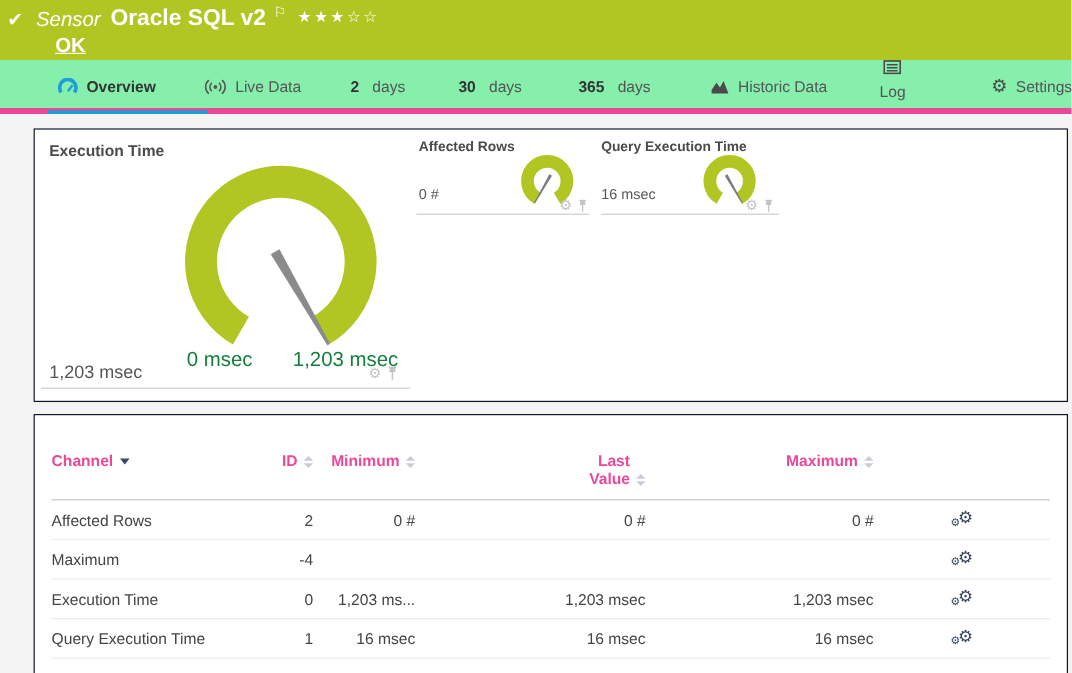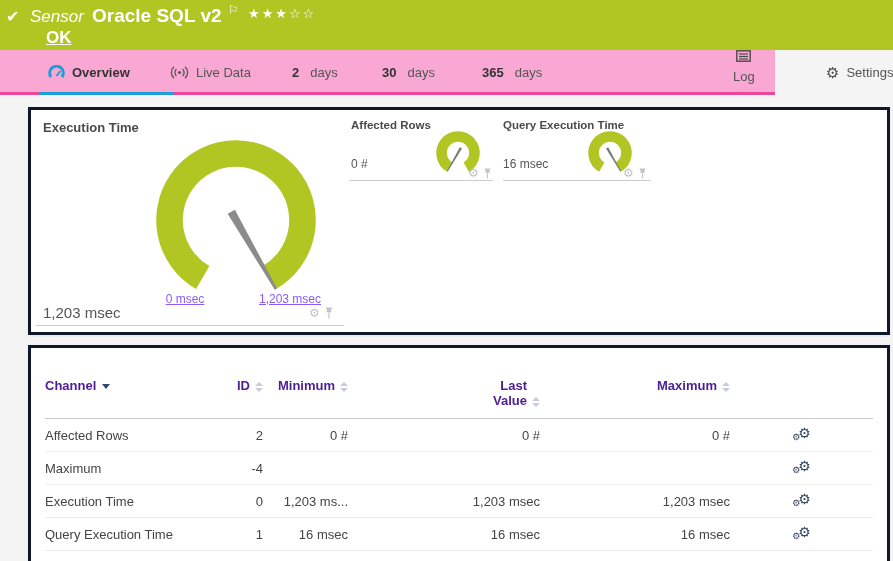--- a/index.html
+++ b/index.html
@@ -10,54 +10,54 @@
   }
   
   .sensor-header{position:absolute;left:0;top:0;width:893px;height:50px;background:#b2c623;color:#fff;}
   .hdr-check{position:absolute;left:6px;top:7px;font-size:16px;font-weight:bold;}
   .hdr-kind{position:absolute;left:30px;top:7px;font-size:17px;font-style:italic;}
   .hdr-title{position:absolute;left:76px;top:5px;font-size:19px;font-weight:bold;margin-left:16px;}
   .hdr-flag{position:absolute;left:228px;top:3px;font-size:12px;}
   .hdr-stars{position:absolute;left:248px;top:6px;font-size:13px;letter-spacing:2px;}
   .hdr-status{position:absolute;left:46px;top:28px;font-size:17px;font-weight:bold;text-decoration:underline;}
   
-  .tabbar{position:absolute;left:0;top:50px;width:775px;height:45px;background:#f9a8d4;border-bottom:3px solid #ec4899;}
+  .tabbar{position:absolute;left:0;top:50px;width:893px;height:45px;background:#86efac;border-bottom:5px solid #ec4899;}
   .tab{position:absolute;top:0;height:44px;display:flex;align-items:center;gap:7px;font-size:13px;color:#555;cursor:pointer;}
   .tab .num{font-weight:bold;color:#333;margin-right:4px;}
   .tab-overview{left:40px;width:133px;padding-left:8px;}
   .tab-overview .lbl{font-weight:bold;color:#333;}
   .tab-overview::after{content:"";position:absolute;left:0;right:0;bottom:-1px;height:3px;background:#1c9ed8;}
   .tab-livedata{left:170px;}
   .tab-2days{left:292px;}
   .tab-30days{left:382px;}
   .tab-365days{left:482px;}
   .tab-historic{left:592px;}
   .tab-log{left:733px;flex-direction:column;}
   .tab-settings{left:826px;}
   .tico{display:inline-flex;align-items:center;}
   .gear-glyph{font-size:15px;color:#4a4a4a;line-height:1;}
   
-  .panel{position:absolute;background:#fff;border:3px solid #0f172a;box-shadow:0 1px 2px rgba(0,0,0,.06);}
+  .panel{position:absolute;background:#fff;border:1px solid #0f172a;box-shadow:0 1px 2px rgba(0,0,0,.06);}
   .panel-gauges{left:28px;top:107px;width:862px;height:228px;}
   .panel-table{left:28px;top:345px;width:862px;height:230px;}
   
   .g-title{position:absolute;font-size:13px;font-weight:bold;color:#4a4a4a;}
   .g-title-sm{position:absolute;font-size:11.5px;font-weight:bold;color:#4a4a4a;}
   .gauge-big{position:absolute;left:110px;top:15px;width:190px;height:190px;}
   .gauge-mini{position:absolute;width:58px;height:58px;}
-  .scale-lbl{position:absolute;font-size:12px;color:#8b5cf6;text-align:center;text-decoration:underline;}
+  .scale-lbl{position:absolute;font-size:17px;color:#15803d;text-align:center;}
   .g-value{position:absolute;font-size:15px;color:#555;}
   .g-value-sm{position:absolute;font-size:12px;color:#555;}
   .g-icons{position:absolute;display:flex;align-items:center;gap:4px;color:#c3c3c3;}
   .g-icons .gear-sm{font-size:12px;color:#c3c3c3;line-height:1;cursor:pointer;}
   .g-divider{position:absolute;border-top:1px solid #ccc;}
   
   .tbl{position:absolute;left:14px;right:14px;top:30px;font-size:13px;}
   .trow{display:grid;grid-template-columns:160px 58px 85px 192px 190px 1fr;align-items:center;}
-  .thead{align-items:flex-start;padding-bottom:10px;border-bottom:1px solid #c9c9c9;color:#4c1d95;font-weight:bold;}
+  .thead{align-items:flex-start;padding-bottom:10px;border-bottom:1px solid #c9c9c9;color:#ec4899;font-weight:bold;}
   .cell-r{text-align:right;}
   .cell-c{text-align:center;}
   .hdr-stack{display:inline-block;max-width:48px;}
   .body-row{height:33px;border-bottom:1px solid #ececec;color:#444;}
   .sort{display:inline-block;vertical-align:middle;margin-left:5px;}
   .sort i{display:block;width:0;height:0;border-left:4px solid transparent;border-right:4px solid transparent;}
   .sort .up{border-bottom:4px solid #c8cdd5;margin-bottom:2px;}
   .sort .dn{border-top:4px solid #c8cdd5;}
   .caret-down{display:inline-block;vertical-align:middle;margin-left:6px;width:0;height:0;border-left:4px solid transparent;border-right:4px solid transparent;border-top:5px solid #32496e;}
   .gears{display:inline-flex;align-items:flex-end;cursor:pointer;color:#33455f;}
@@ -102,20 +102,28 @@
     <span class="num">2</span>
     <span>days</span>
   </div>
   <div class="tab tab-30days">
     <span class="num">30</span>
     <span>days</span>
   </div>
   <div class="tab tab-365days">
     <span class="num">365</span>
     <span>days</span>
+  </div>
+  <div class="tab tab-historic">
+    <span class="tico">
+      <svg width="16" height="13" viewBox="0 0 16 13">
+          <path d="M1 12 L1 9 L5 3 L8 7 L11 1.5 L15 12 Z" fill="#4a4a4a"></path>
+        </svg>
+    </span>
+    <span>Historic Data</span>
   </div>
   <div class="tab tab-log">
     <span class="tico">
       <svg width="15" height="12" viewBox="0 0 15 12">
           <rect x="0.8" y="0.8" width="13.4" height="10.4" fill="none" stroke="#4a4a4a" stroke-width="1.4"></rect>
           <line x1="3" y1="4" x2="12" y2="4" stroke="#4a4a4a" stroke-width="1.2"></line>
           <line x1="3" y1="6.5" x2="12" y2="6.5" stroke="#4a4a4a" stroke-width="1.2"></line>
           <line x1="3" y1="9" x2="12" y2="9" stroke="#4a4a4a" stroke-width="1.2"></line>
         </svg>
     </span>

